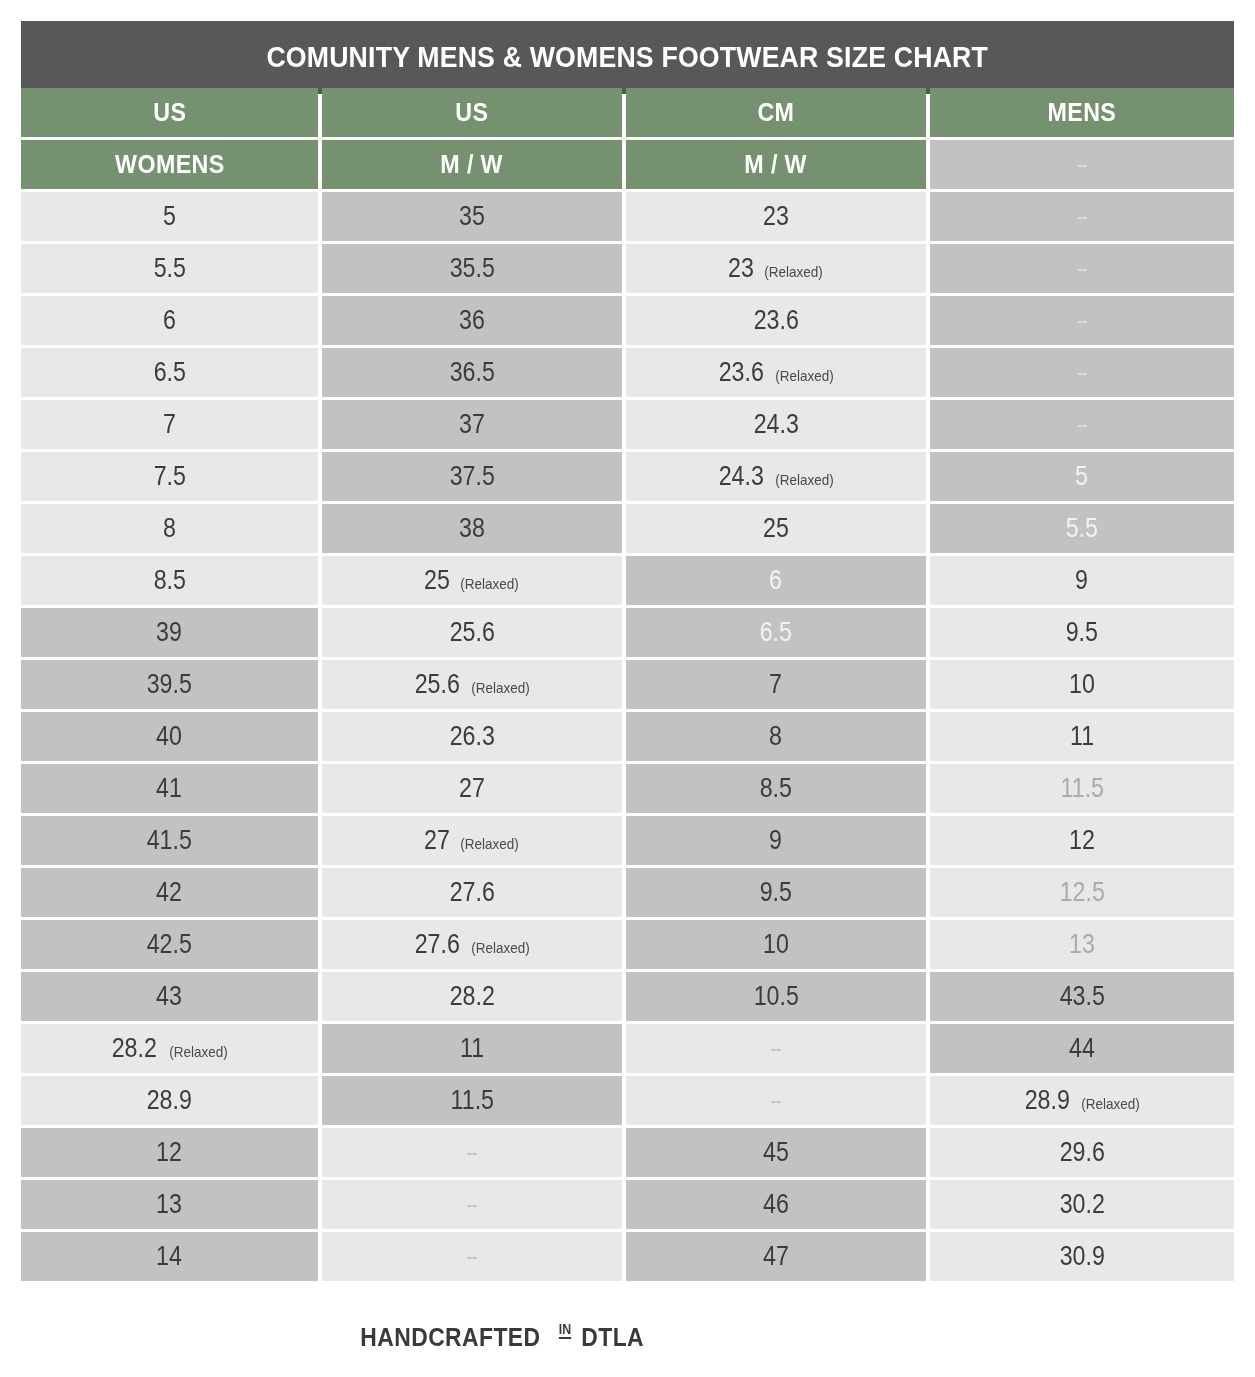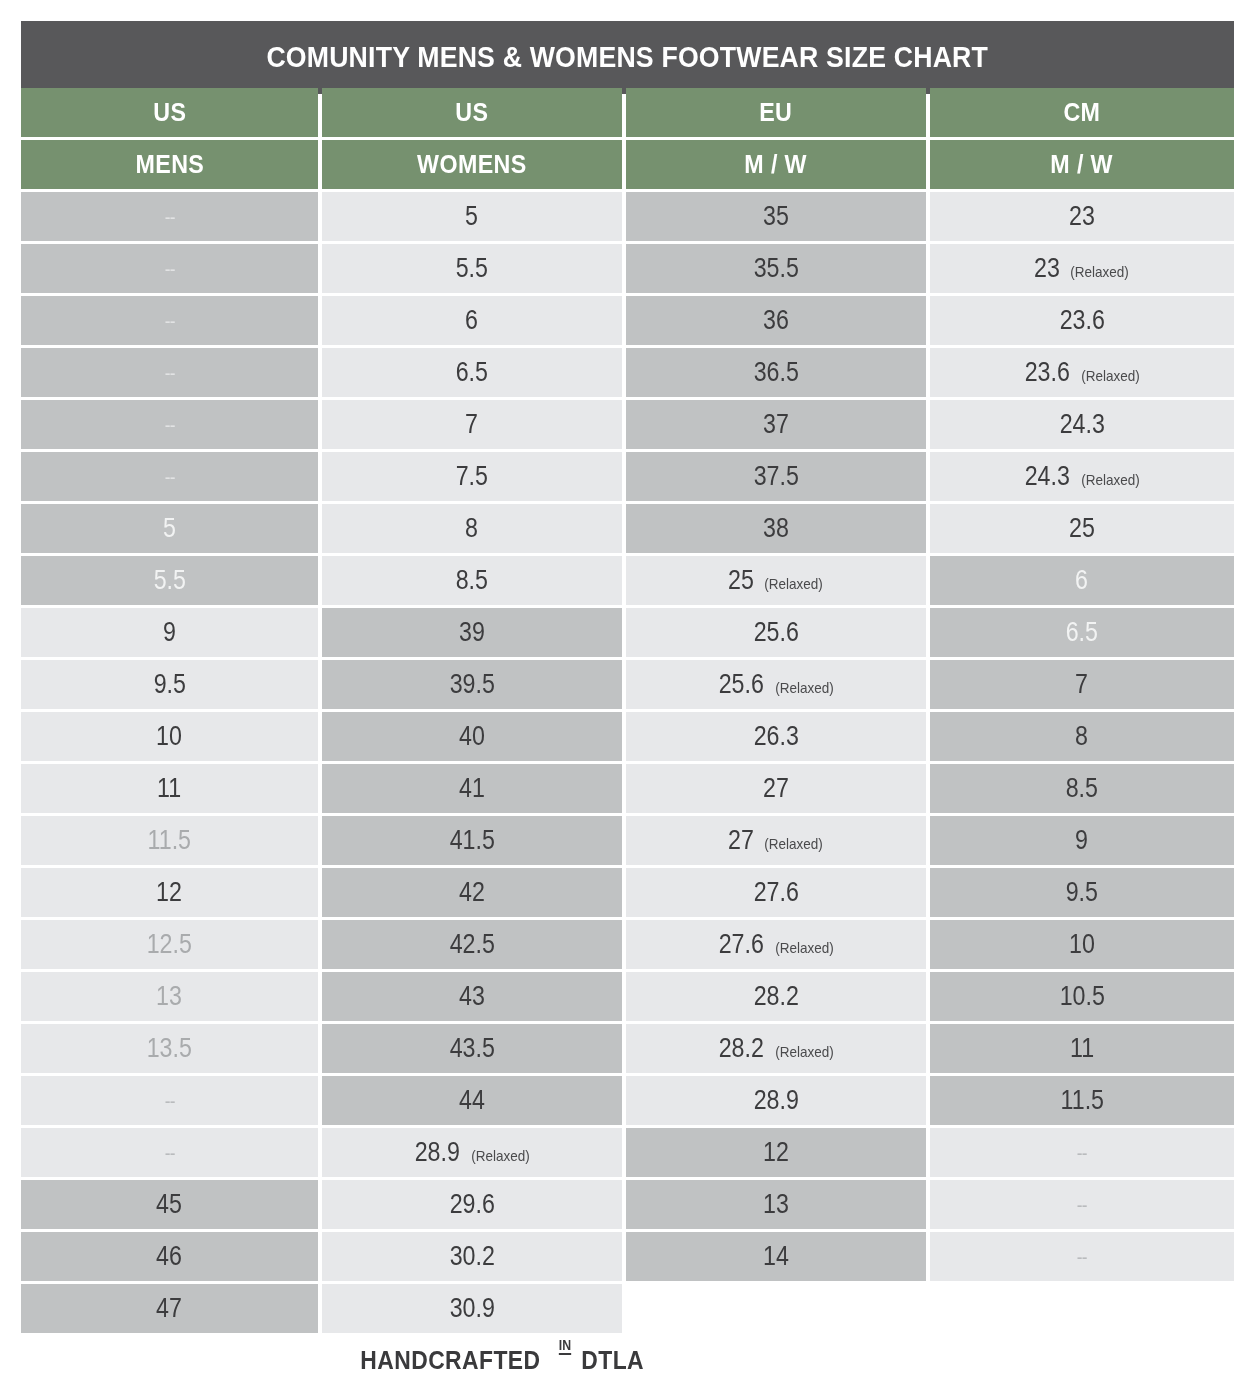--- a/index.html
+++ b/index.html
@@ -126,23 +126,22 @@
     justify-content: center;
   }
 
   
   .footer {
     position: absolute;
     left: 0;
     top: 1322px;
     width: 996px;
     display: flex;
-    align-items: flex-start;
+    align-items: center;
     justify-content: center;
-    margin-top: 23px;
   }
   .footer .fw {
     font-family: "Liberation Sans Narrow", "Liberation Sans", sans-serif;
     font-weight: 700;
     font-size: 26px;
     color: #3a3a3c;
     letter-spacing: 0.5px;
     transform: scaleX(0.88);
     display: inline-block;
     white-space: nowrap;
@@ -171,23 +170,20 @@
   </div>
 
   <div class="grid" id="grid">
       <div class="cell head">
         <span class="ht">US</span>
       </div>
       <div class="cell head">
         <span class="ht">US</span>
       </div>
       <div class="cell head">
-        <span class="ht">EU</span>
-      </div>
-      <div class="cell head">
         <span class="ht">CM</span>
       </div>
       <div class="cell head">
         <span class="ht">MENS</span>
       </div>
       <div class="cell head">
         <span class="ht">WOMENS</span>
       </div>
       <div class="cell head">
         <span class="ht">M / W</span>
@@ -513,25 +509,20 @@
         </span>
       </div>
       <div class="cell light">
         <span class="cm-cell-inner">
           <span class="val">28.2</span>
         </span>
       </div>
       <div class="cell dark">
         <span class="cm-cell-inner">
           <span class="val">10.5</span>
-        </span>
-      </div>
-      <div class="cell light">
-        <span class="cm-cell-inner">
-          <span class="val muted-gray">13.5</span>
         </span>
       </div>
       <div class="cell dark">
         <span class="cm-cell-inner">
           <span class="val">43.5</span>
         </span>
       </div>
       <div class="cell light">
         <span class="cm-cell-inner">
           <span class="val">28.2</span>

